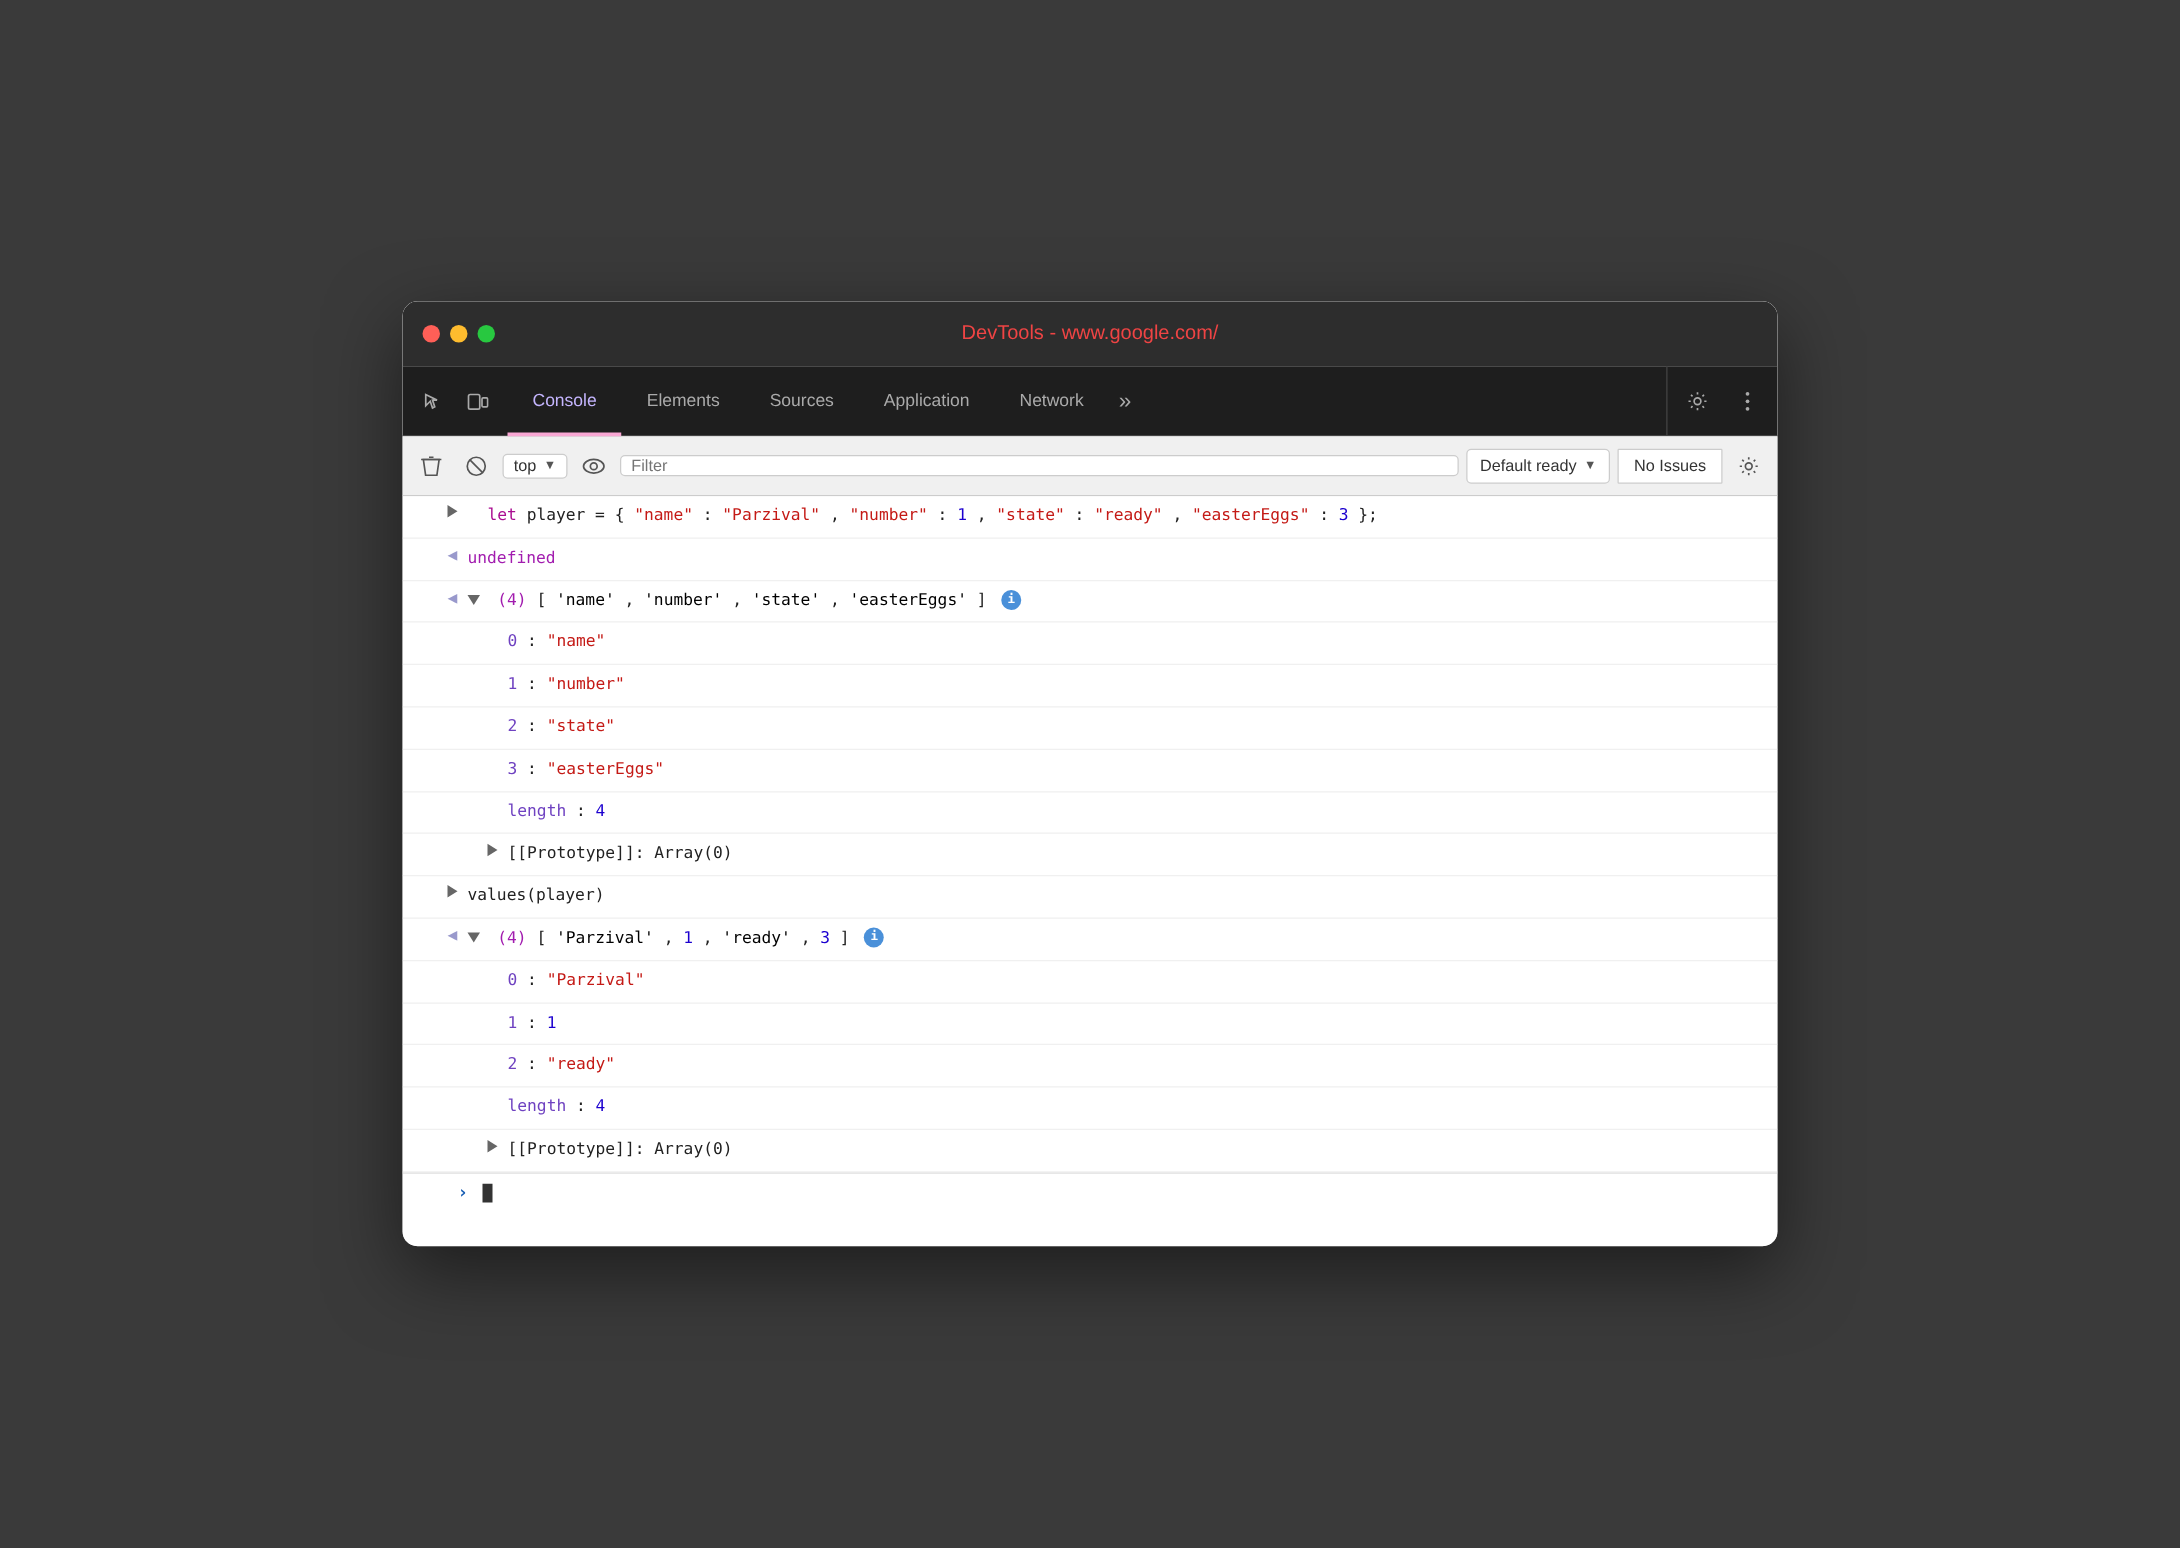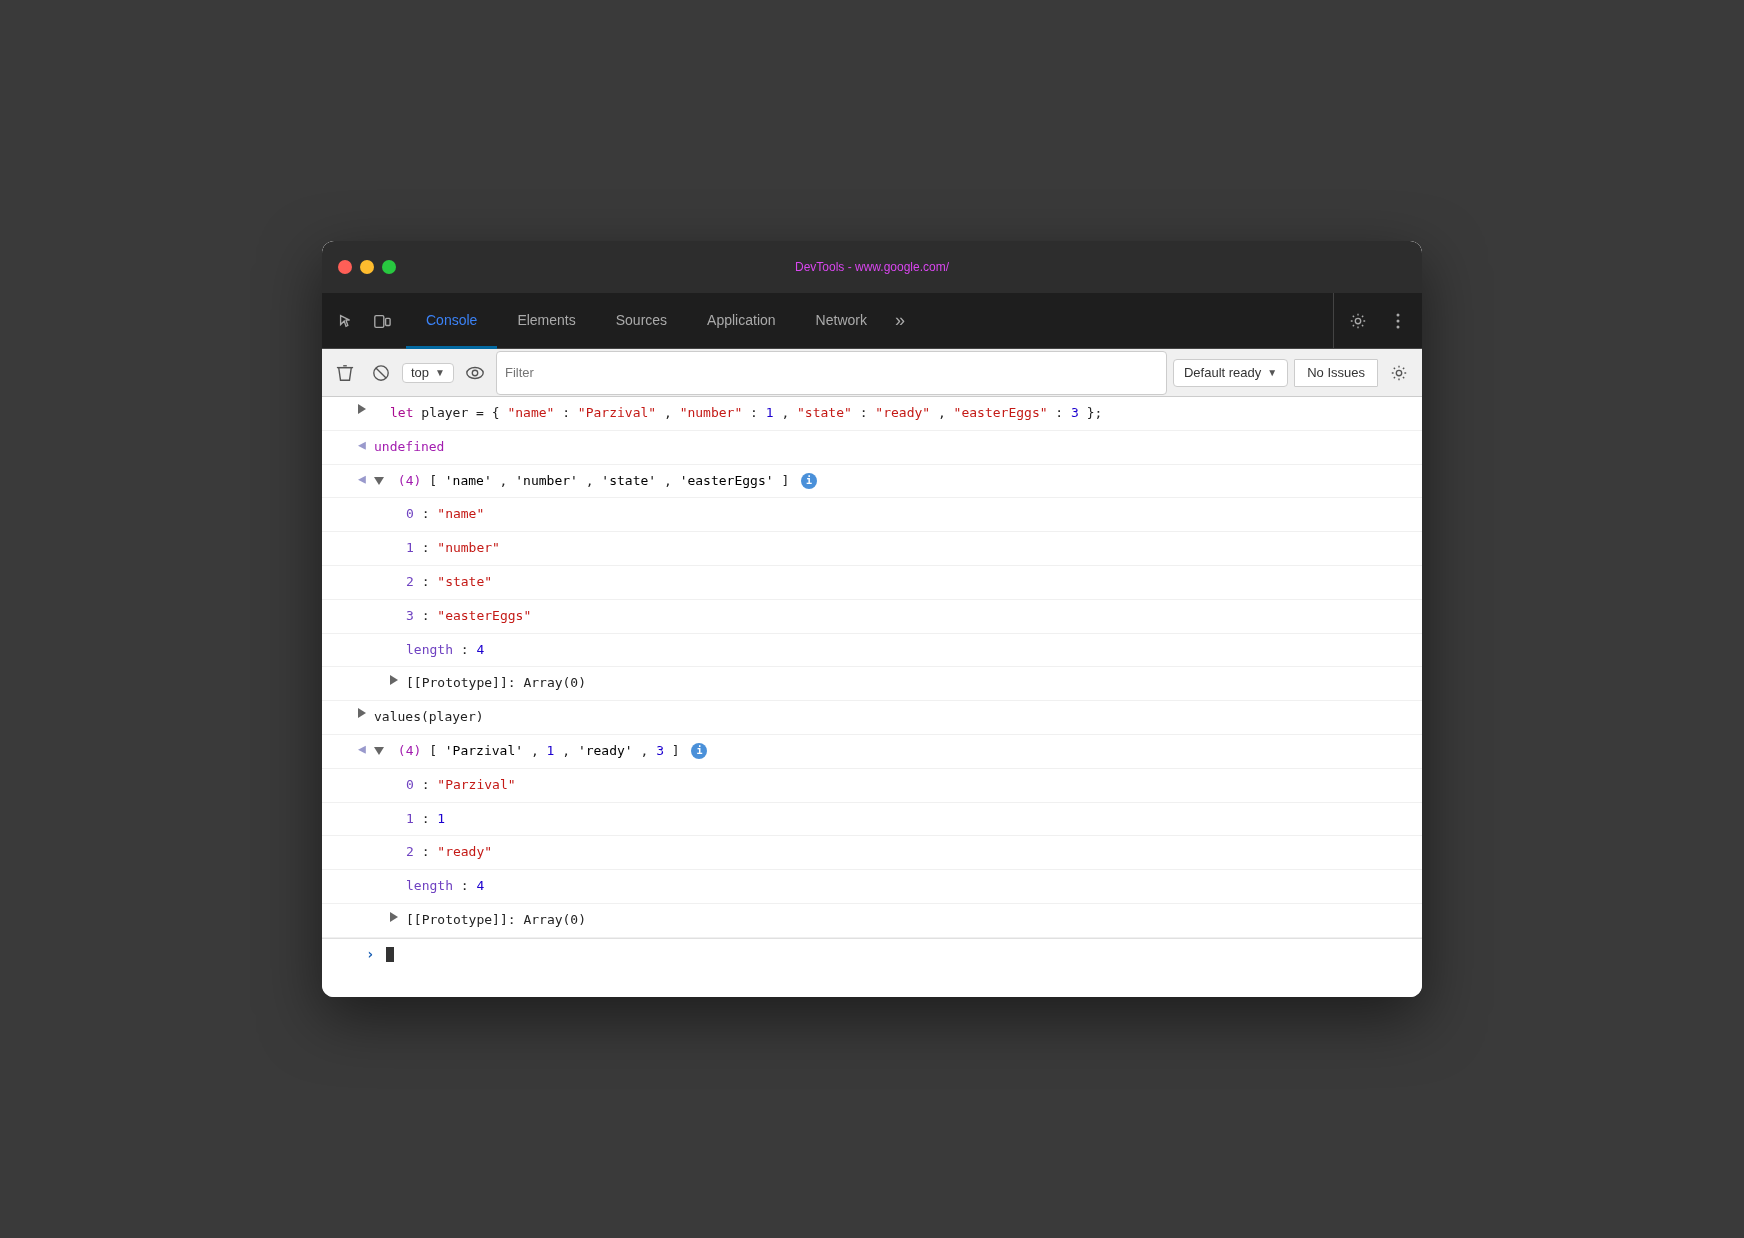--- a/index.html
+++ b/index.html
@@ -36,22 +36,22 @@
     }
     .traffic-light {
       width: 14px;
       height: 14px;
       border-radius: 50%;
     }
     .tl-red { background: #ff5f57; }
     .tl-yellow { background: #febc2e; }
     .tl-green { background: #28c840; }
     .titlebar-title {
-      color: #d946ef;
-      font-size: 12px;
+      color: #ef4444;
+      font-size: 16px;
       font-weight: 500;
     }
     
     .tabbar {
       background: #1e1e1e;
       display: flex;
       align-items: stretch;
       height: 56px;
       border-bottom: 1px solid #444;
       padding: 0 8px;
@@ -85,22 +85,22 @@
       align-items: center;
       padding: 0 20px;
       color: #aaa;
       font-size: 14px;
       cursor: pointer;
       border-bottom: 3px solid transparent;
       margin-bottom: -1px;
       white-space: nowrap;
     }
     .tab.active {
-      color: #3b82f6;
-      border-bottom: 3px solid #0369a1;
+      color: #c4b5fd;
+      border-bottom: 3px solid #f9a8d4;
       background: transparent;
     }
     .tab-more {
       display: flex;
       align-items: center;
       color: #aaa;
       padding: 0 8px;
       cursor: pointer;
       font-size: 18px;
     }
@@ -168,21 +168,21 @@
       padding: 4px 8px;
       font-size: 13px;
       color: #333;
       outline: none;
     }
     .filter-box {
       flex: 1;
       border: 1px solid #ccc;
       border-radius: 4px;
       background: #fff;
-      height: 44px;
+      height: 17px;
       display: flex;
       align-items: center;
     }
     .levels-btn {
       display: flex;
       align-items: center;
       gap: 6px;
       background: #fff;
       border: 1px solid #ccc;
       border-radius: 4px;

